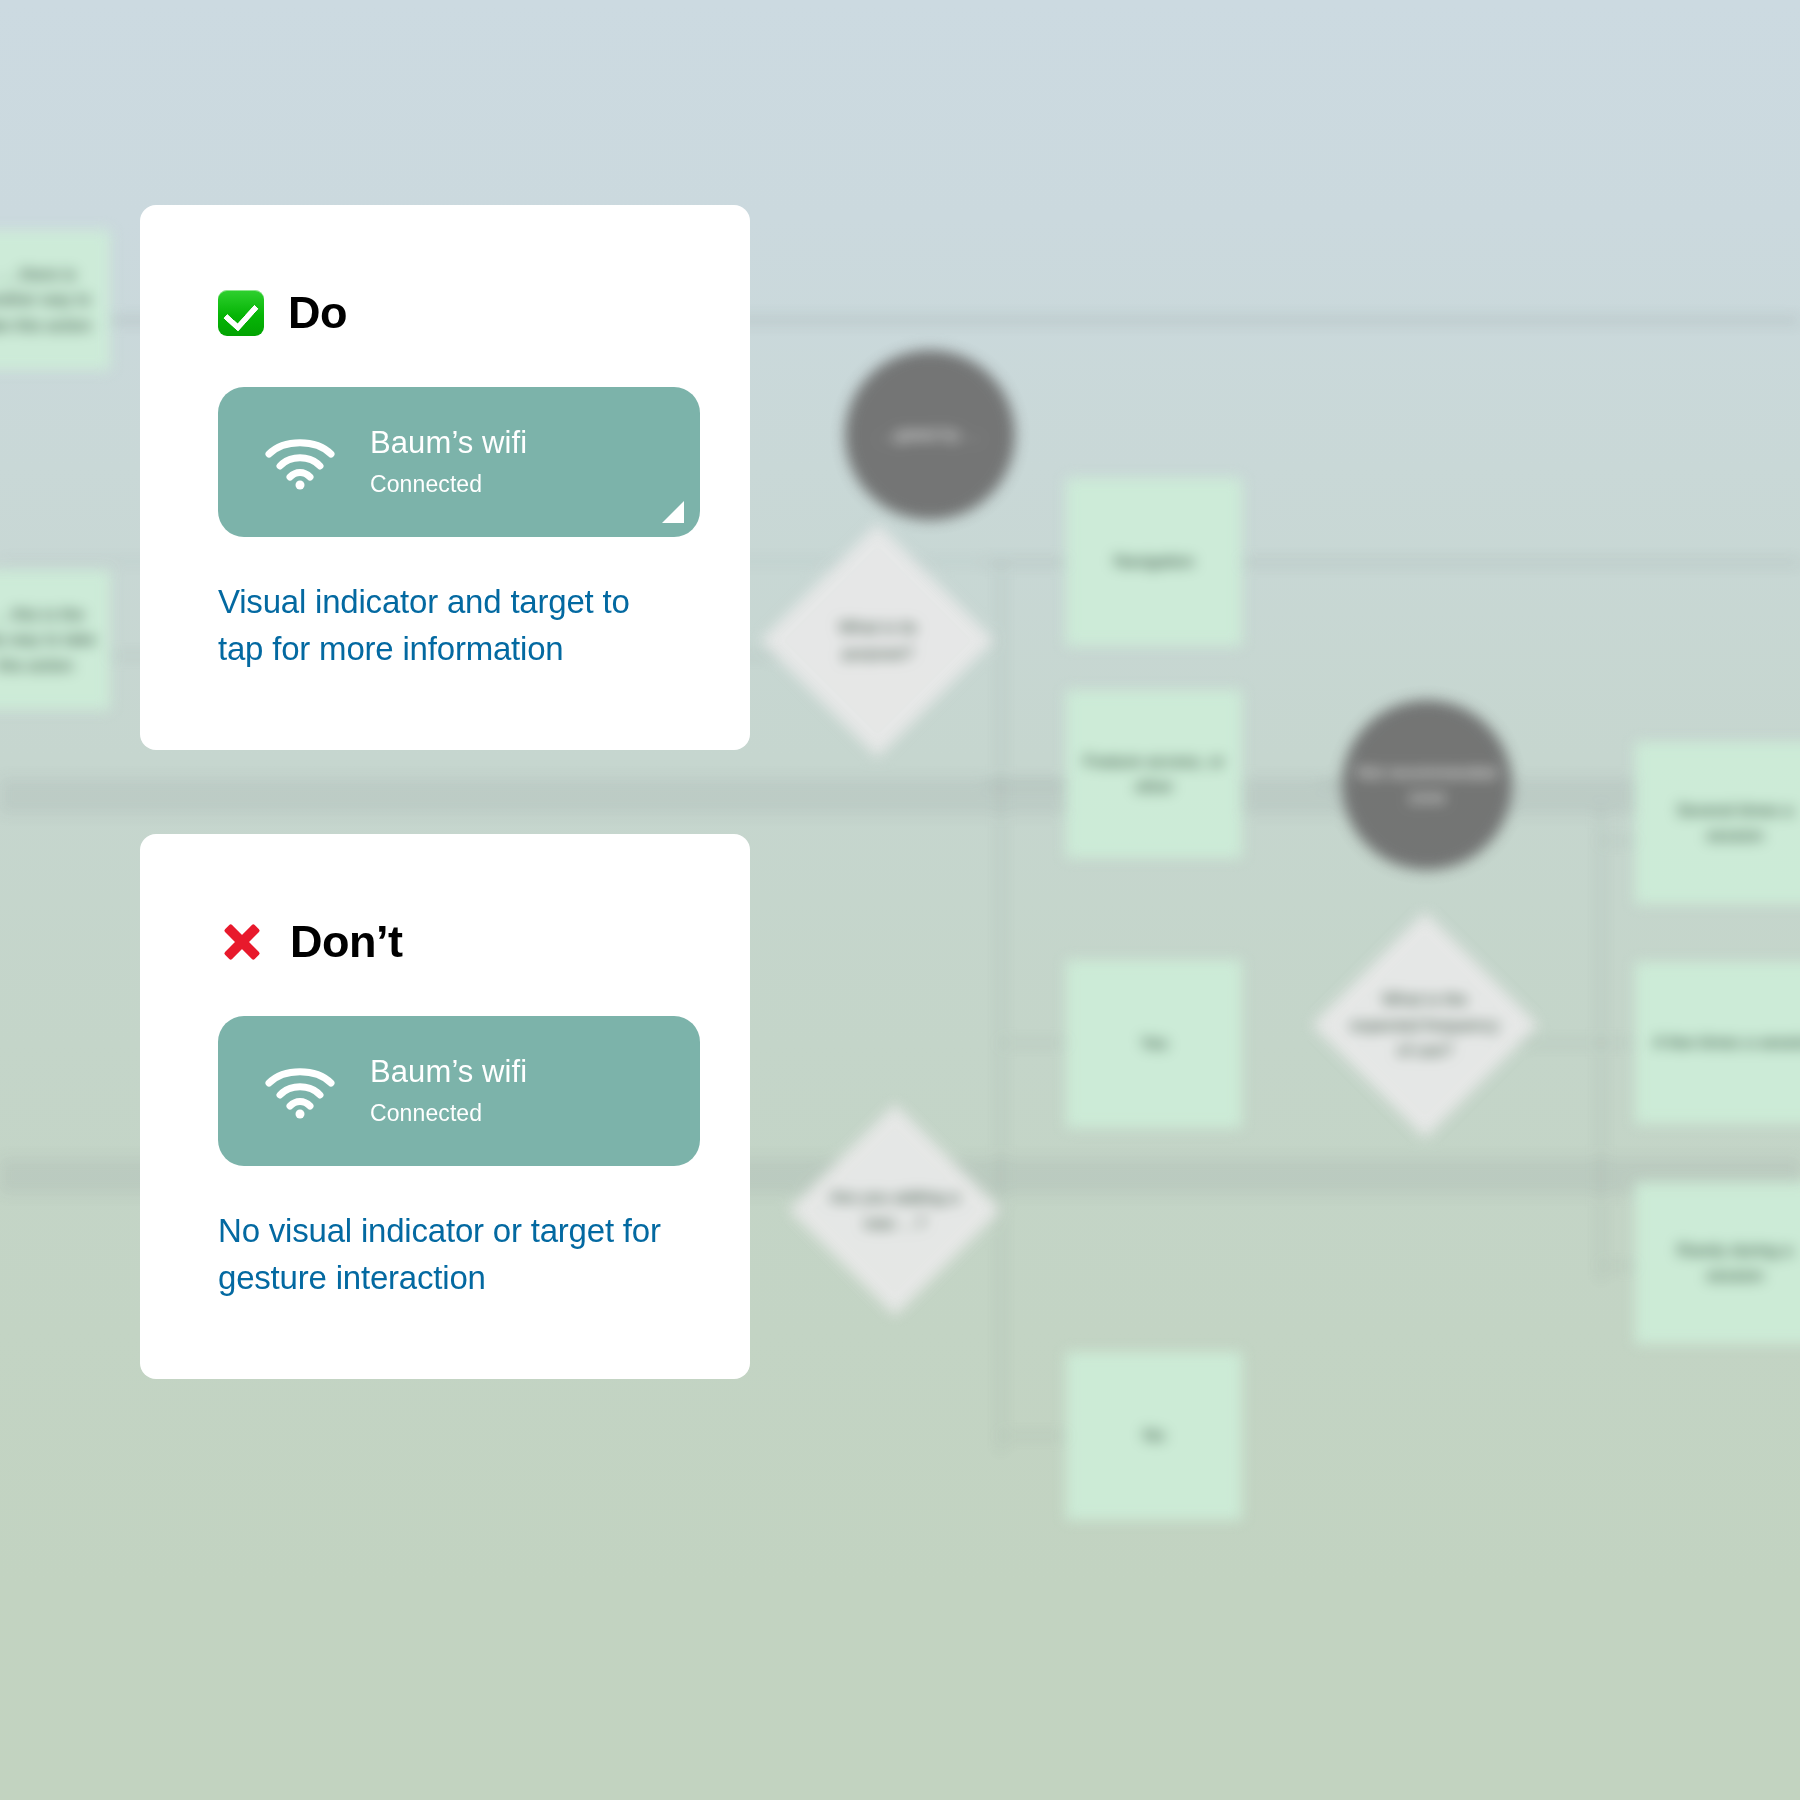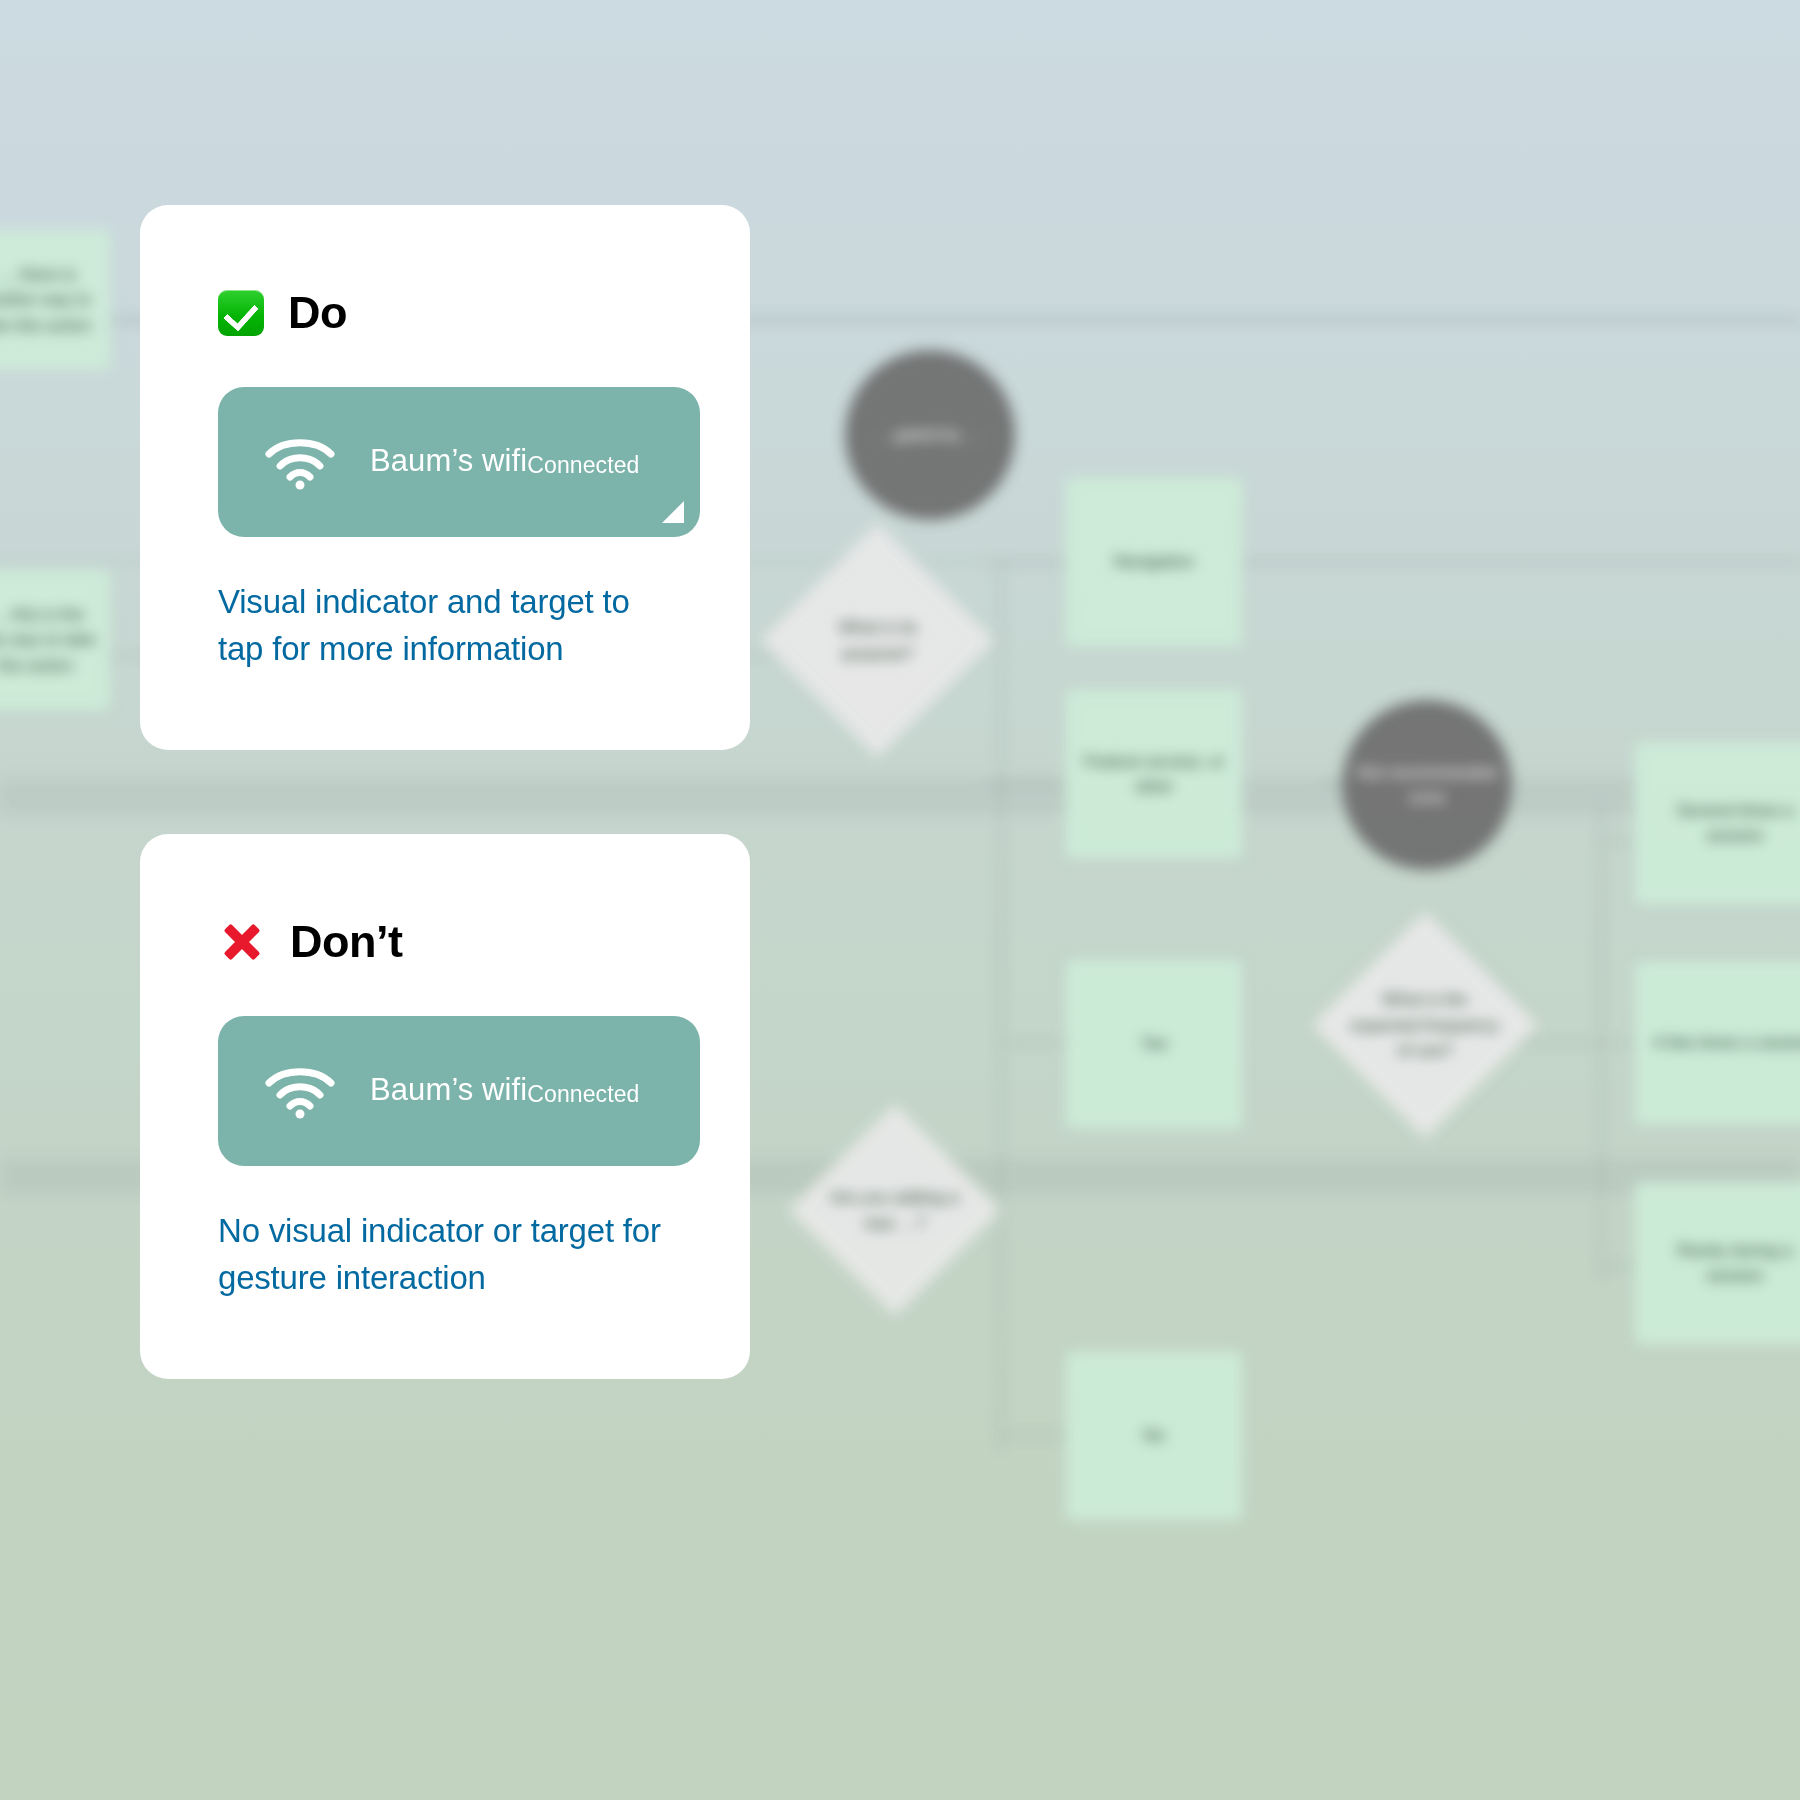--- a/index.html
+++ b/index.html
@@ -83,21 +83,21 @@
   .node.diamond > span {
     transform: rotate(-45deg);
     display: block;
     width: 150px;
   }
 
   
   .card {
     position: absolute;
     background: #ffffff;
-    border-radius: 28px;
+    border-radius: 16px;
     box-sizing: border-box;
   }
 
   #card-do {
     left: 140px;
     top: 205px;
     width: 610px;
     height: 545px;
     padding: 78px 78px 0 78px;
   }
@@ -185,21 +185,21 @@
   .tile .wifi {
     width: 72px;
     height: 56px;
     margin-left: 46px;
     margin-right: 34px;
     flex: 0 0 auto;
   }
 
   .tile-text {
     display: flex;
-    flex-direction: row;
+    flex-direction: column;
     justify-content: center;
   }
 
   .tile-title {
     color: #ffffff;
     font-size: 31px;
     line-height: 1.2;
     letter-spacing: 0.1px;
   }
 

